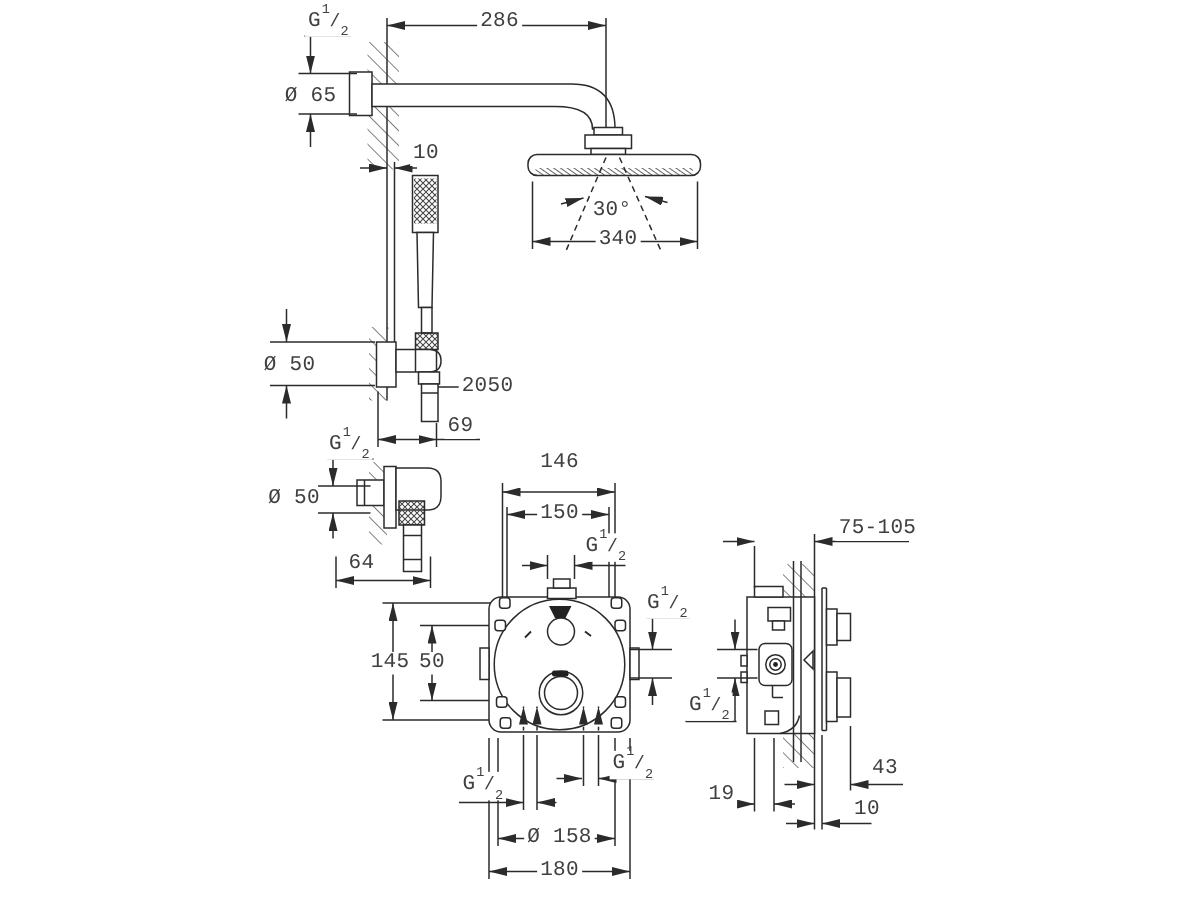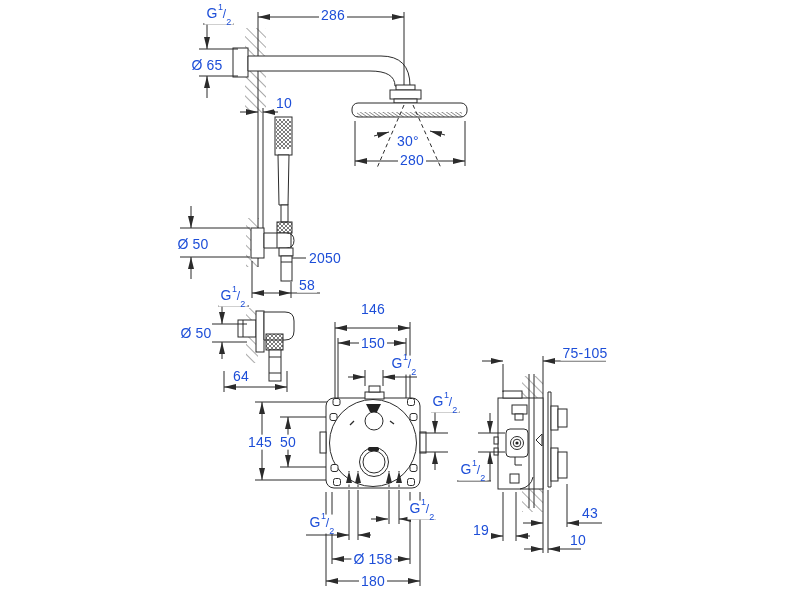--- a/index.html
+++ b/index.html
@@ -1,20 +1,20 @@
 <!DOCTYPE html>
 <html><head>
 <meta charset="utf-8">
 <style>
   html,body{margin:0;padding:0;background:#fff;}
   .canvas{position:relative;width:800px;height:600px;background:#fff;overflow:hidden;
           font-family:"Liberation Sans", sans-serif;}
   svg{position:absolute;left:0;top:0;}
-  .lbl{position:absolute;transform:translate(-50%,-50%);font-size:14px;color:#1d4ed8;
-       background:#fff;padding:0 2px;line-height:1.05;white-space:nowrap;letter-spacing:.2px;}
+  .lbl{position:absolute;transform:translate(-50%,-50%);font-size:14px;color:#404040;
+       background:#fff;padding:0 2px;line-height:1.05;white-space:nowrap;letter-spacing:.2px;font-family:Liberation Mono, monospace;}
   .lbl sup{font-size:9px;position:relative;top:-3px;left:0.5px;}
   .lbl sub{font-size:9px;position:relative;top:3px;}
   .lbl .sl{font-size:12px;}
 </style>
 </head>
 <body>
 
 <div class="canvas">
 
 <svg width="800" height="600" viewBox="0 0 800 600">
@@ -259,26 +259,26 @@
     <line x1="548" y1="490" x2="548" y2="553"></line>
     <line x1="524" y1="549" x2="543" y2="549" marker-end="url(#ar)"></line>
     <line x1="581" y1="549" x2="548" y2="549" marker-end="url(#ar)"></line>
   </g>
 </svg>
 
 <div class="lbl" style="left:333px;top:15px">286</div>
 <div class="lbl g12" style="left:219px;top:15px"><span>G</span><sup>1</sup><span class="sl">/</span><sub>2</sub></div>
 <div class="lbl" style="left:207px;top:65px">Ø 65</div>
 <div class="lbl" style="left:408px;top:141px">30°</div>
-<div class="lbl" style="left:412px;top:160px">280</div>
+<div class="lbl" style="left:412px;top:160px">340</div>
 
 <div class="lbl" style="left:284px;top:103px">10</div>
 <div class="lbl" style="left:193px;top:244px">Ø 50</div>
 <div class="lbl" style="left:325px;top:258px">2050</div>
-<div class="lbl" style="left:307px;top:285px">58</div>
+<div class="lbl" style="left:307px;top:285px">69</div>
 
 <div class="lbl g12" style="left:233px;top:297px"><span>G</span><sup>1</sup><span class="sl">/</span><sub>2</sub></div>
 <div class="lbl" style="left:196px;top:333px">Ø 50</div>
 <div class="lbl" style="left:241px;top:376px">64</div>
 
 <div class="lbl" style="left:373px;top:309px">146</div>
 <div class="lbl" style="left:373px;top:343px">150</div>
 <div class="lbl g12" style="left:404px;top:365px"><span>G</span><sup>1</sup><span class="sl">/</span><sub>2</sub></div>
 <div class="lbl g12" style="left:445px;top:403px"><span>G</span><sup>1</sup><span class="sl">/</span><sub>2</sub></div>
 <div class="lbl" style="left:260px;top:442px">145</div>

